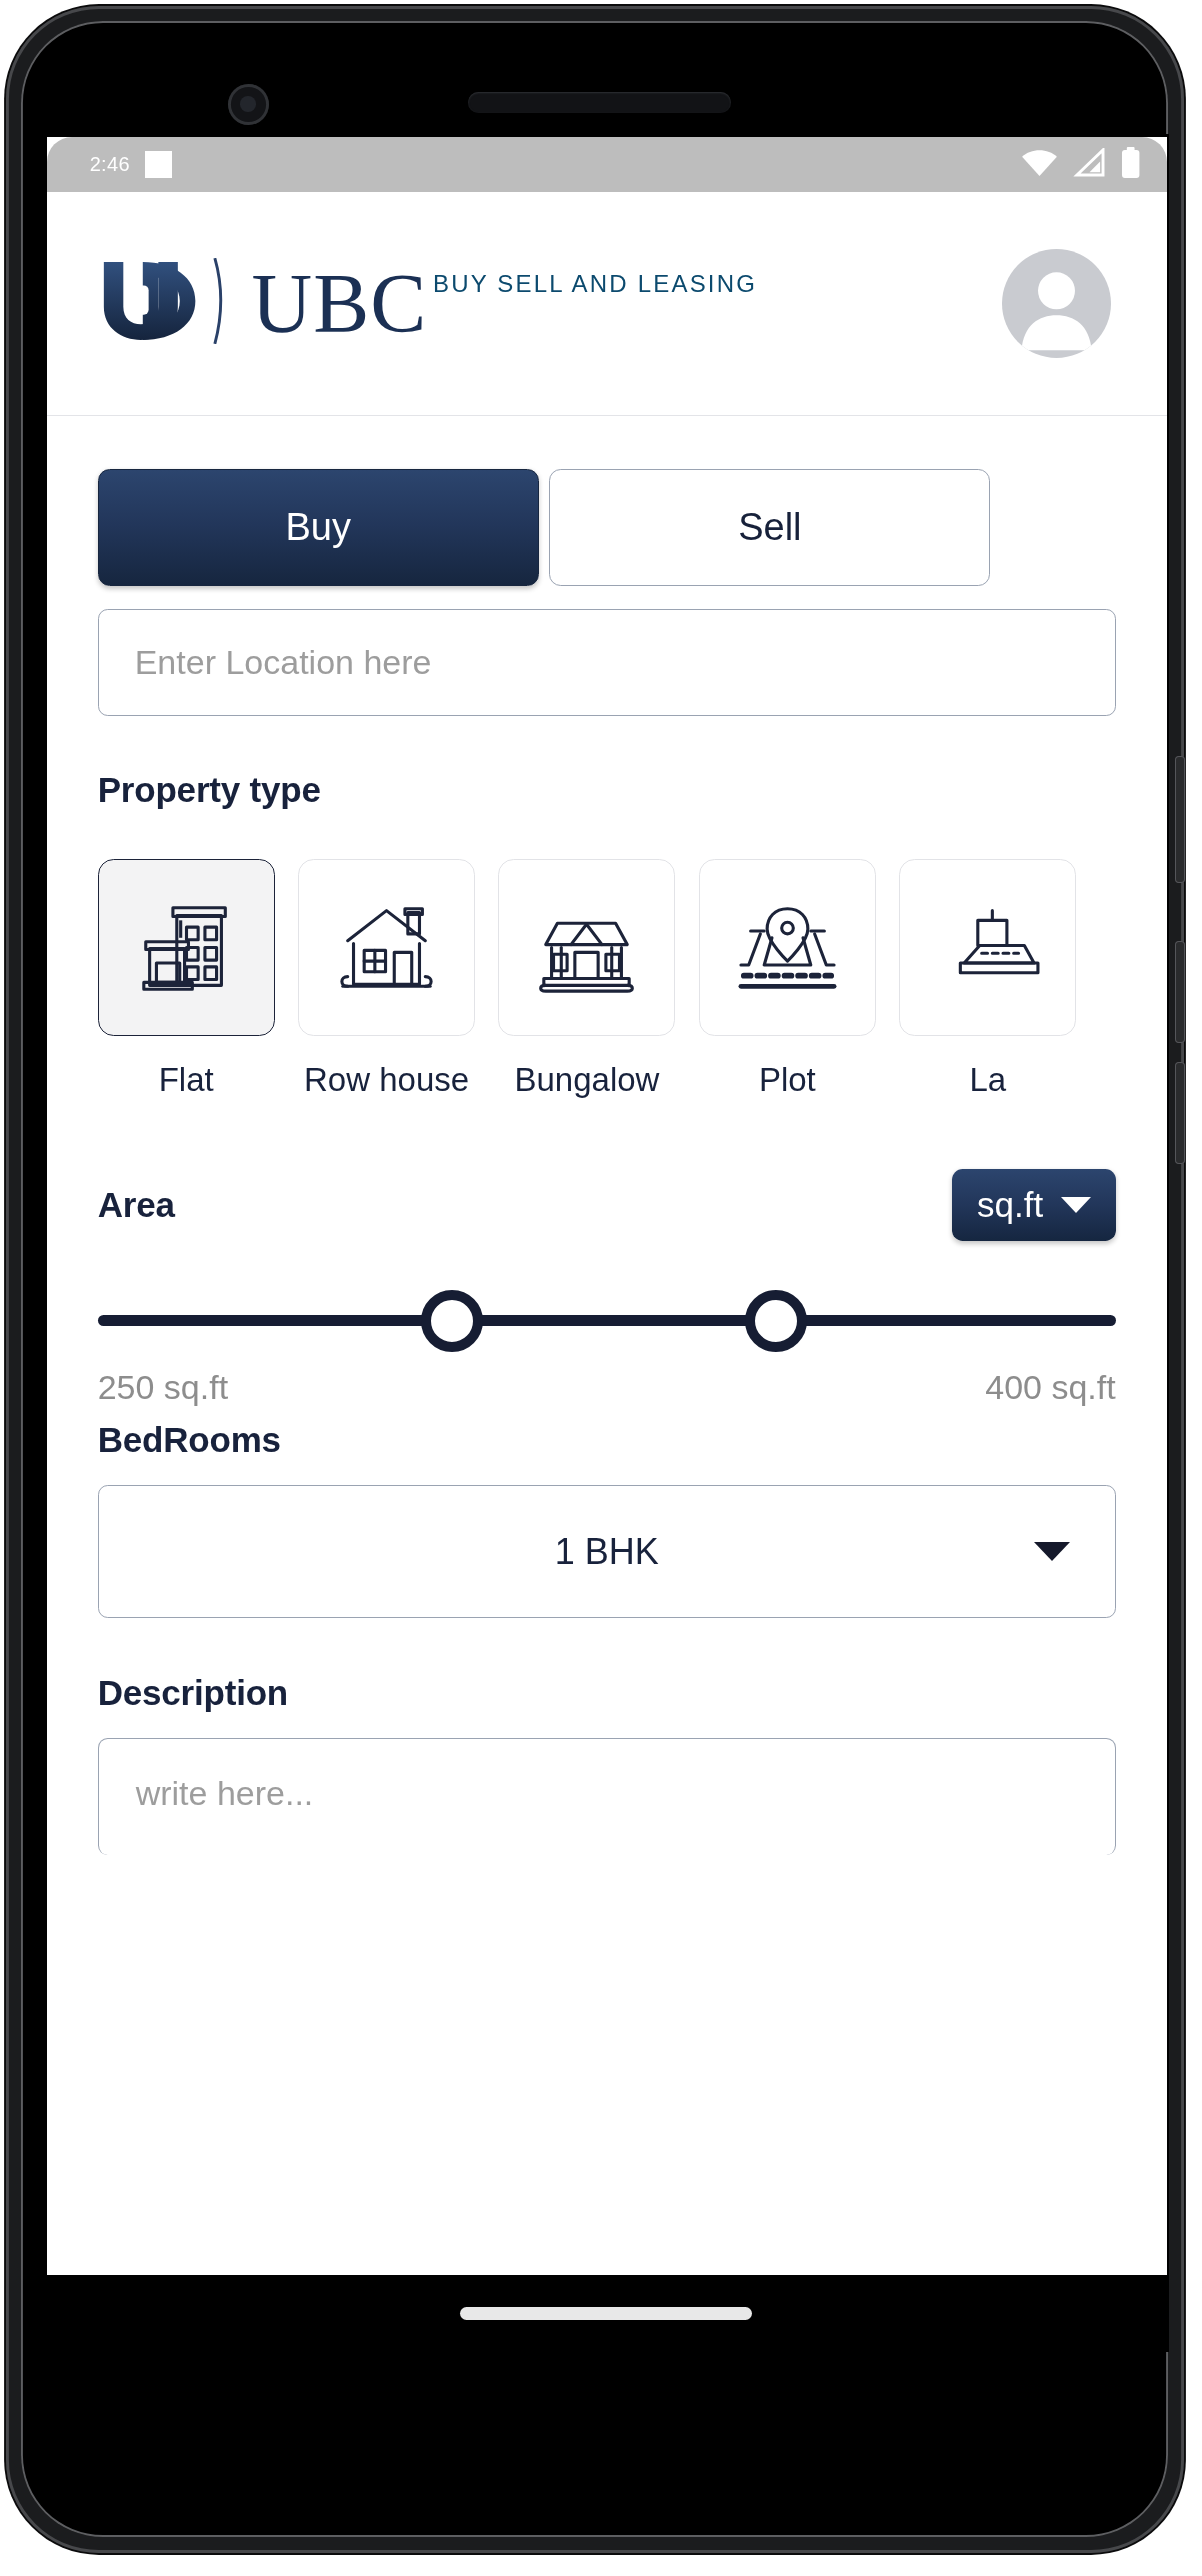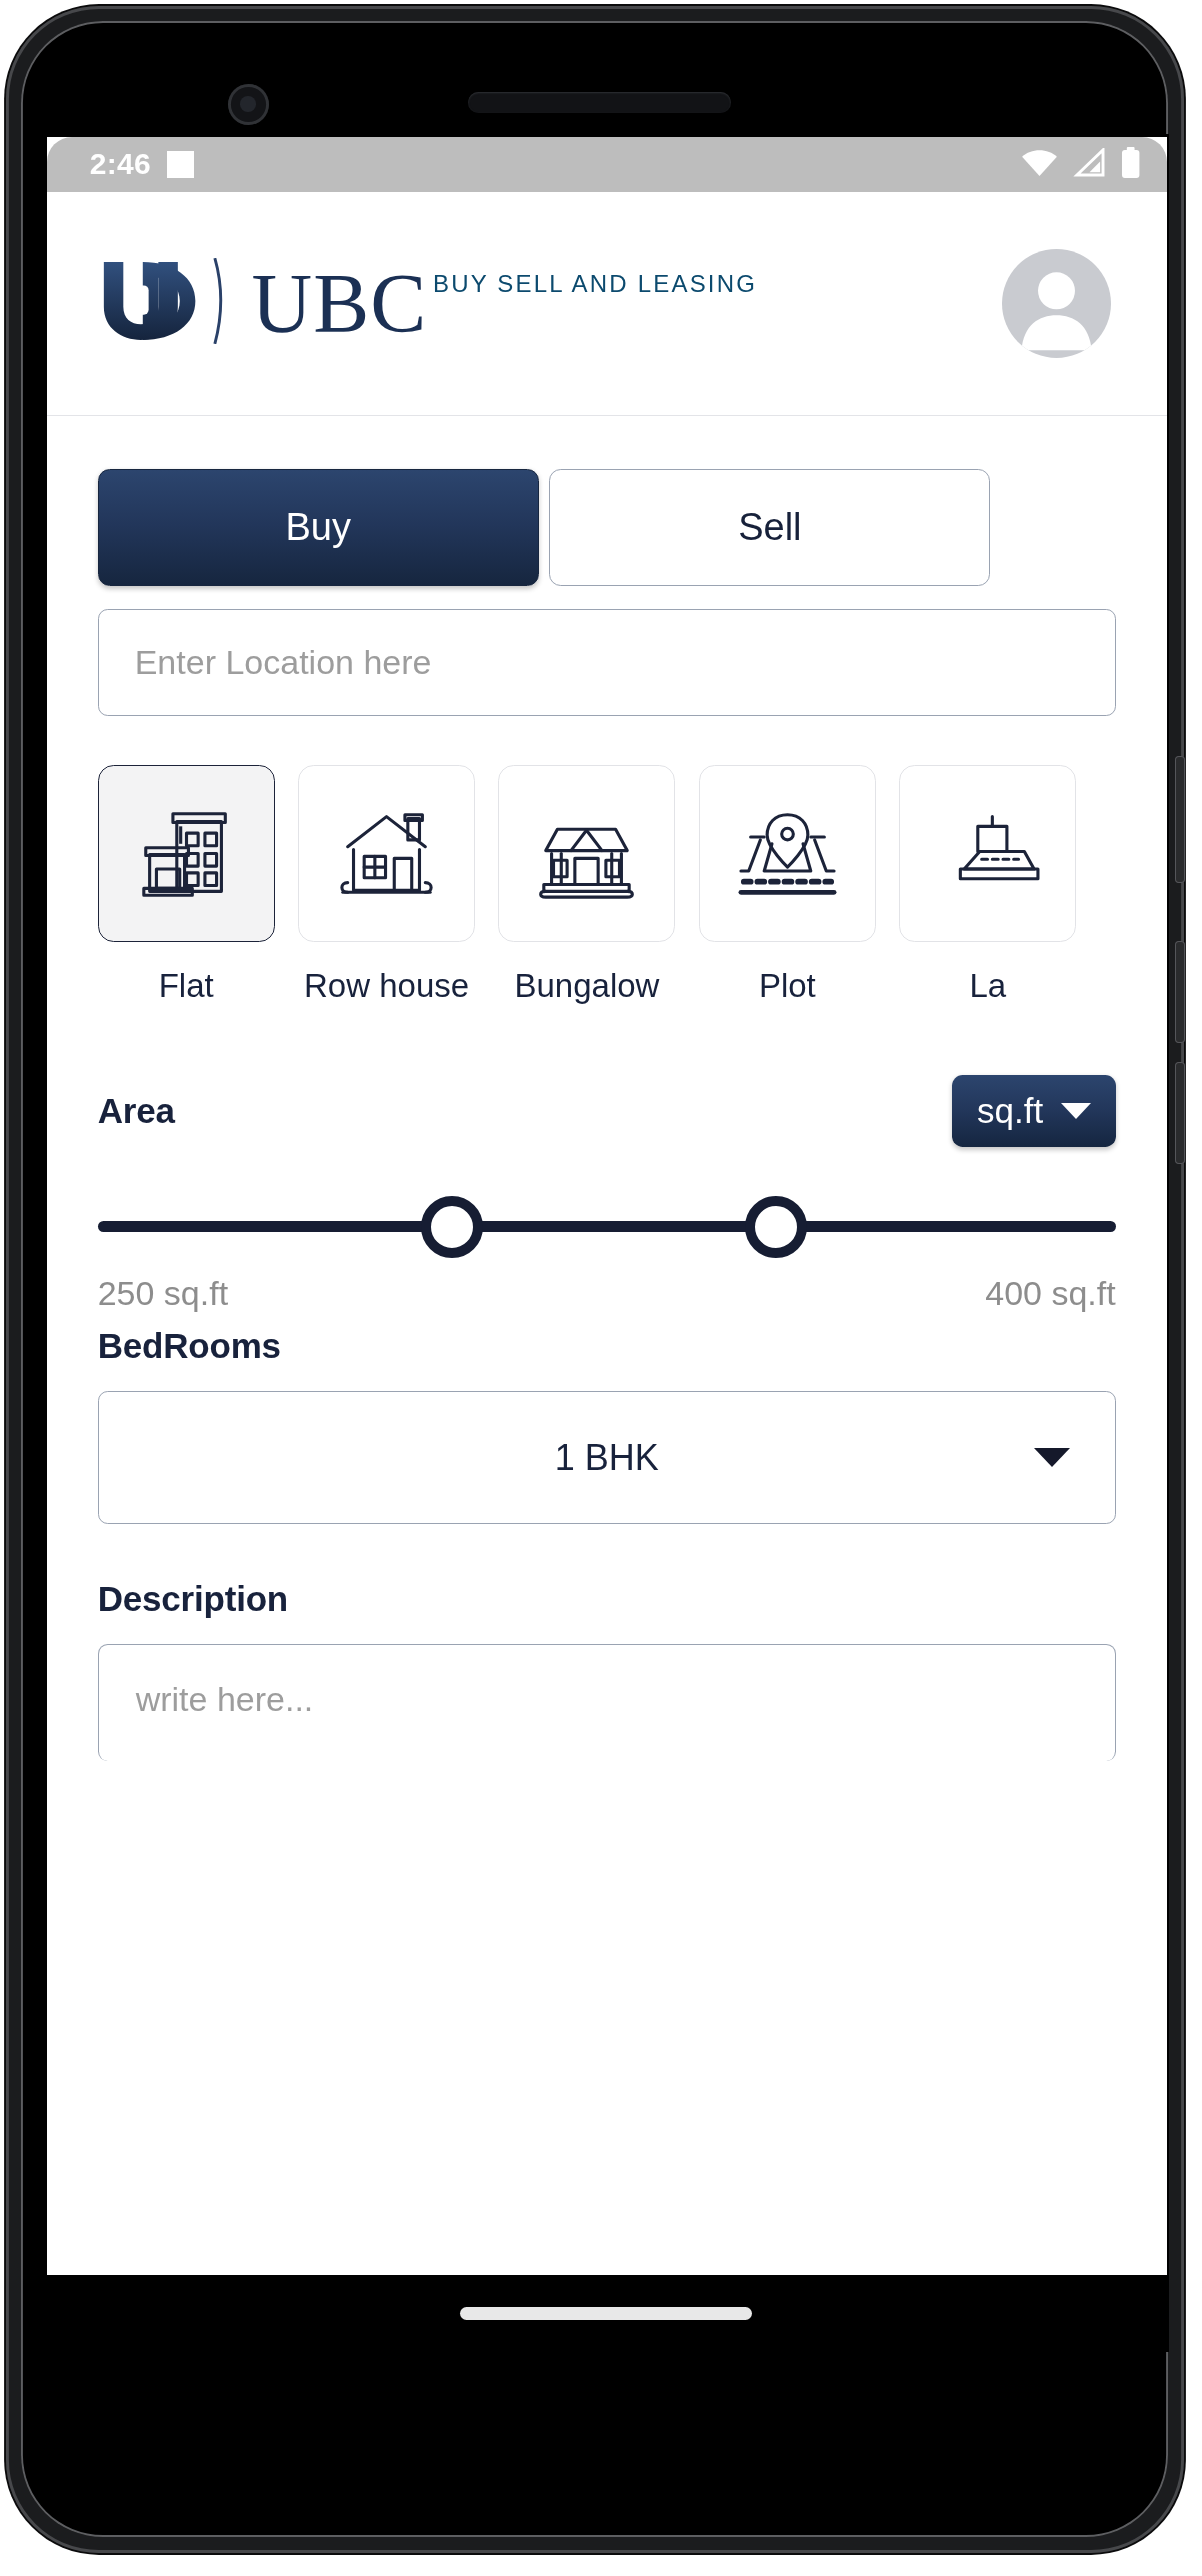--- a/index.html
+++ b/index.html
@@ -113,23 +113,22 @@
     border-top-left-radius: 25px;
     border-top-right-radius: 25px;
   }
   #status-left {
     display: flex;
     align-items: center;
     gap: 15.6px;
   }
   #status-clock {
     color: #ffffff;
-    font-size: 30px;
+    font-size: 20px;
     letter-spacing: 0.3px;
-    font-weight: bold;
   }
   #status-notif-square {
     width: 27px;
     height: 27px;
     background: #ffffff;
   }
   #status-right {
     display: flex;
     align-items: center;
     gap: 14.6px;
@@ -476,20 +475,21 @@
         <div class="section-pad">
           <div id="buy-sell-toggle">
             <div class="seg-btn active">Buy</div>
             <div class="seg-btn inactive">Sell</div>
           </div>
 
           <div class="text-input-box">
             <span class="placeholder-text">Enter Location here</span>
           </div>
 
+          <div class="field-label" id="property-type-label">Property type</div>
         </div>
 
         <div id="property-type-scroller">
 
           <div class="prop-item">
             <div class="prop-tile selected">
               <svg width="105" height="97" viewBox="0 0 108 100" aria-hidden="true">
                 <g fill="none" stroke="#1c2339" stroke-width="3.2" stroke-linejoin="round">
                   <rect x="44" y="17" width="46" height="72"></rect>
                   <rect x="40" y="9" width="54" height="9"></rect>

